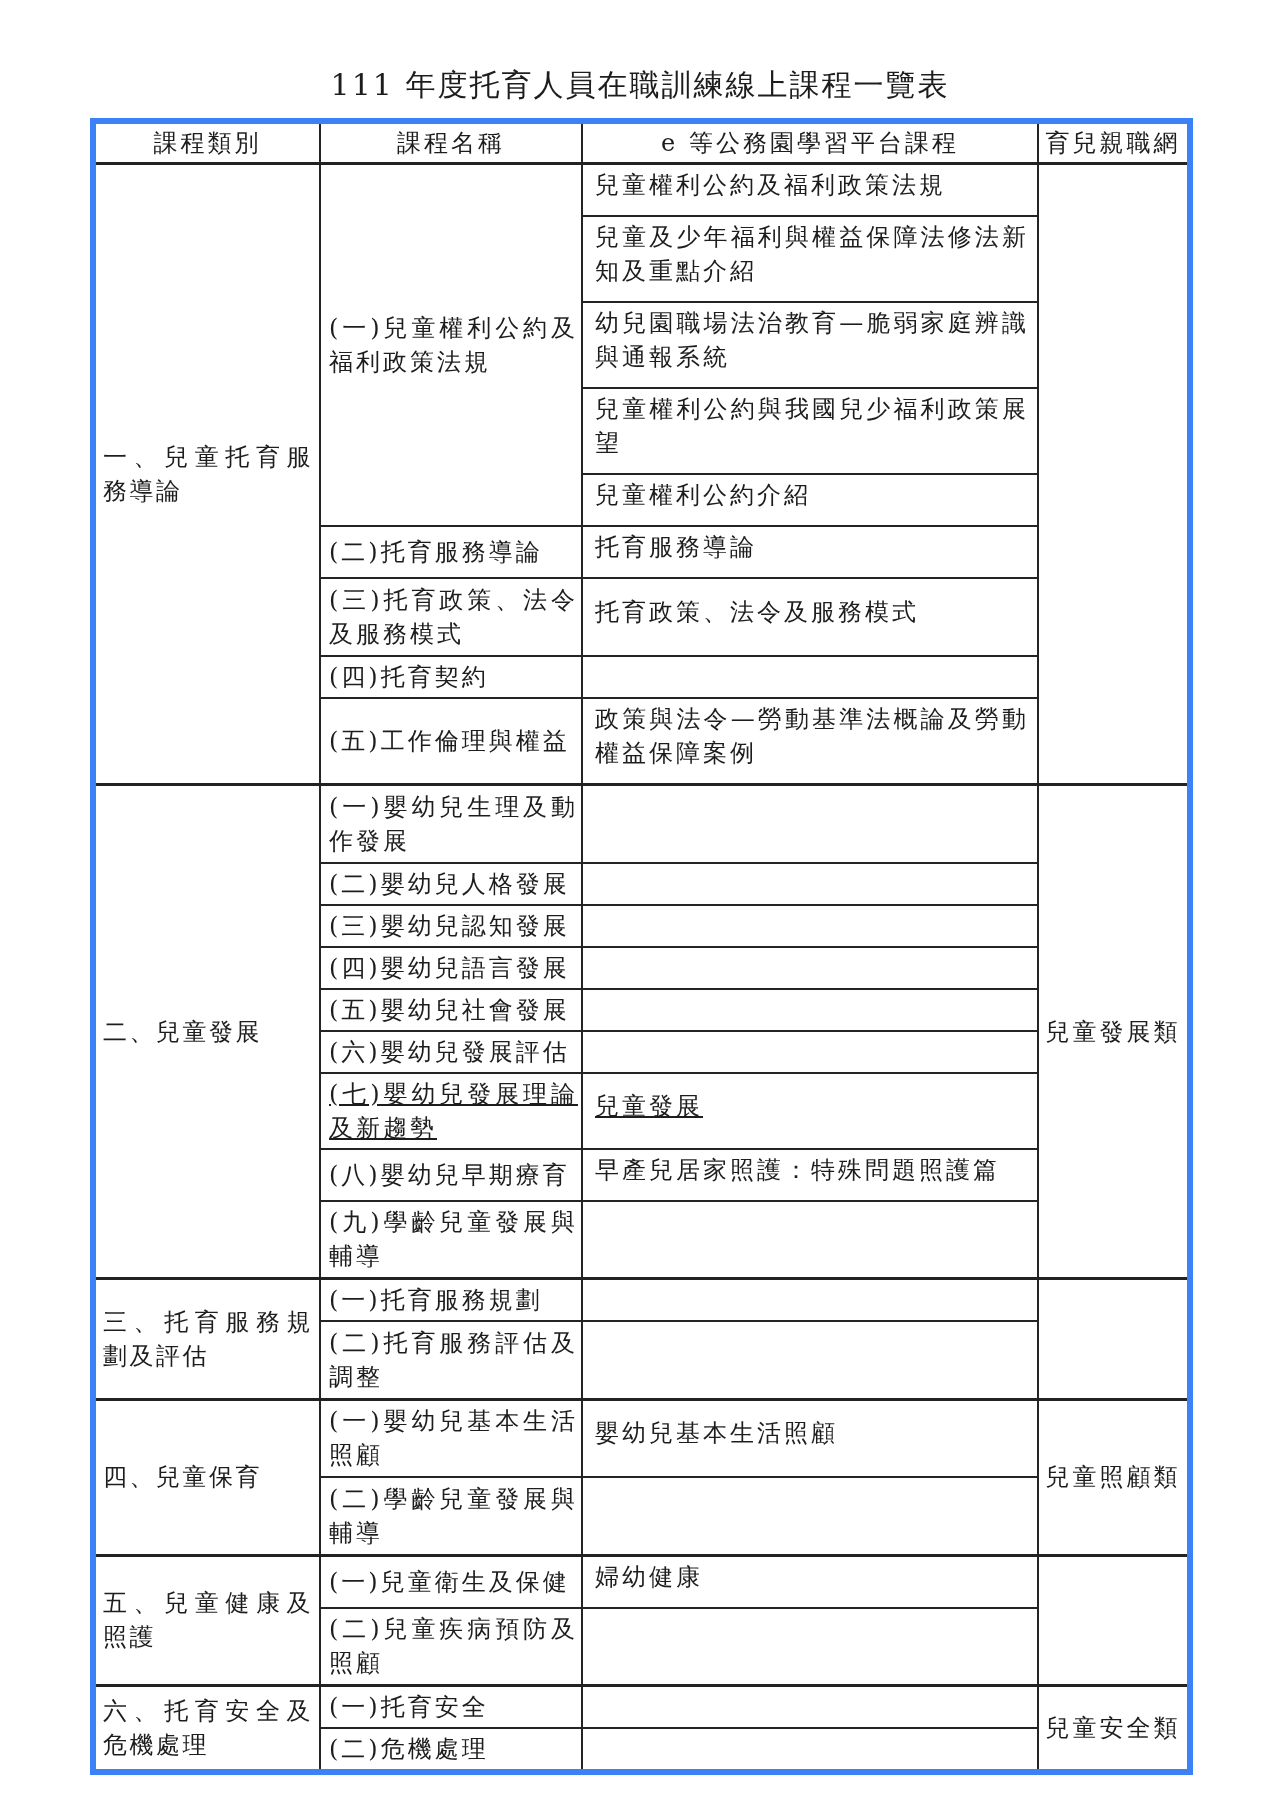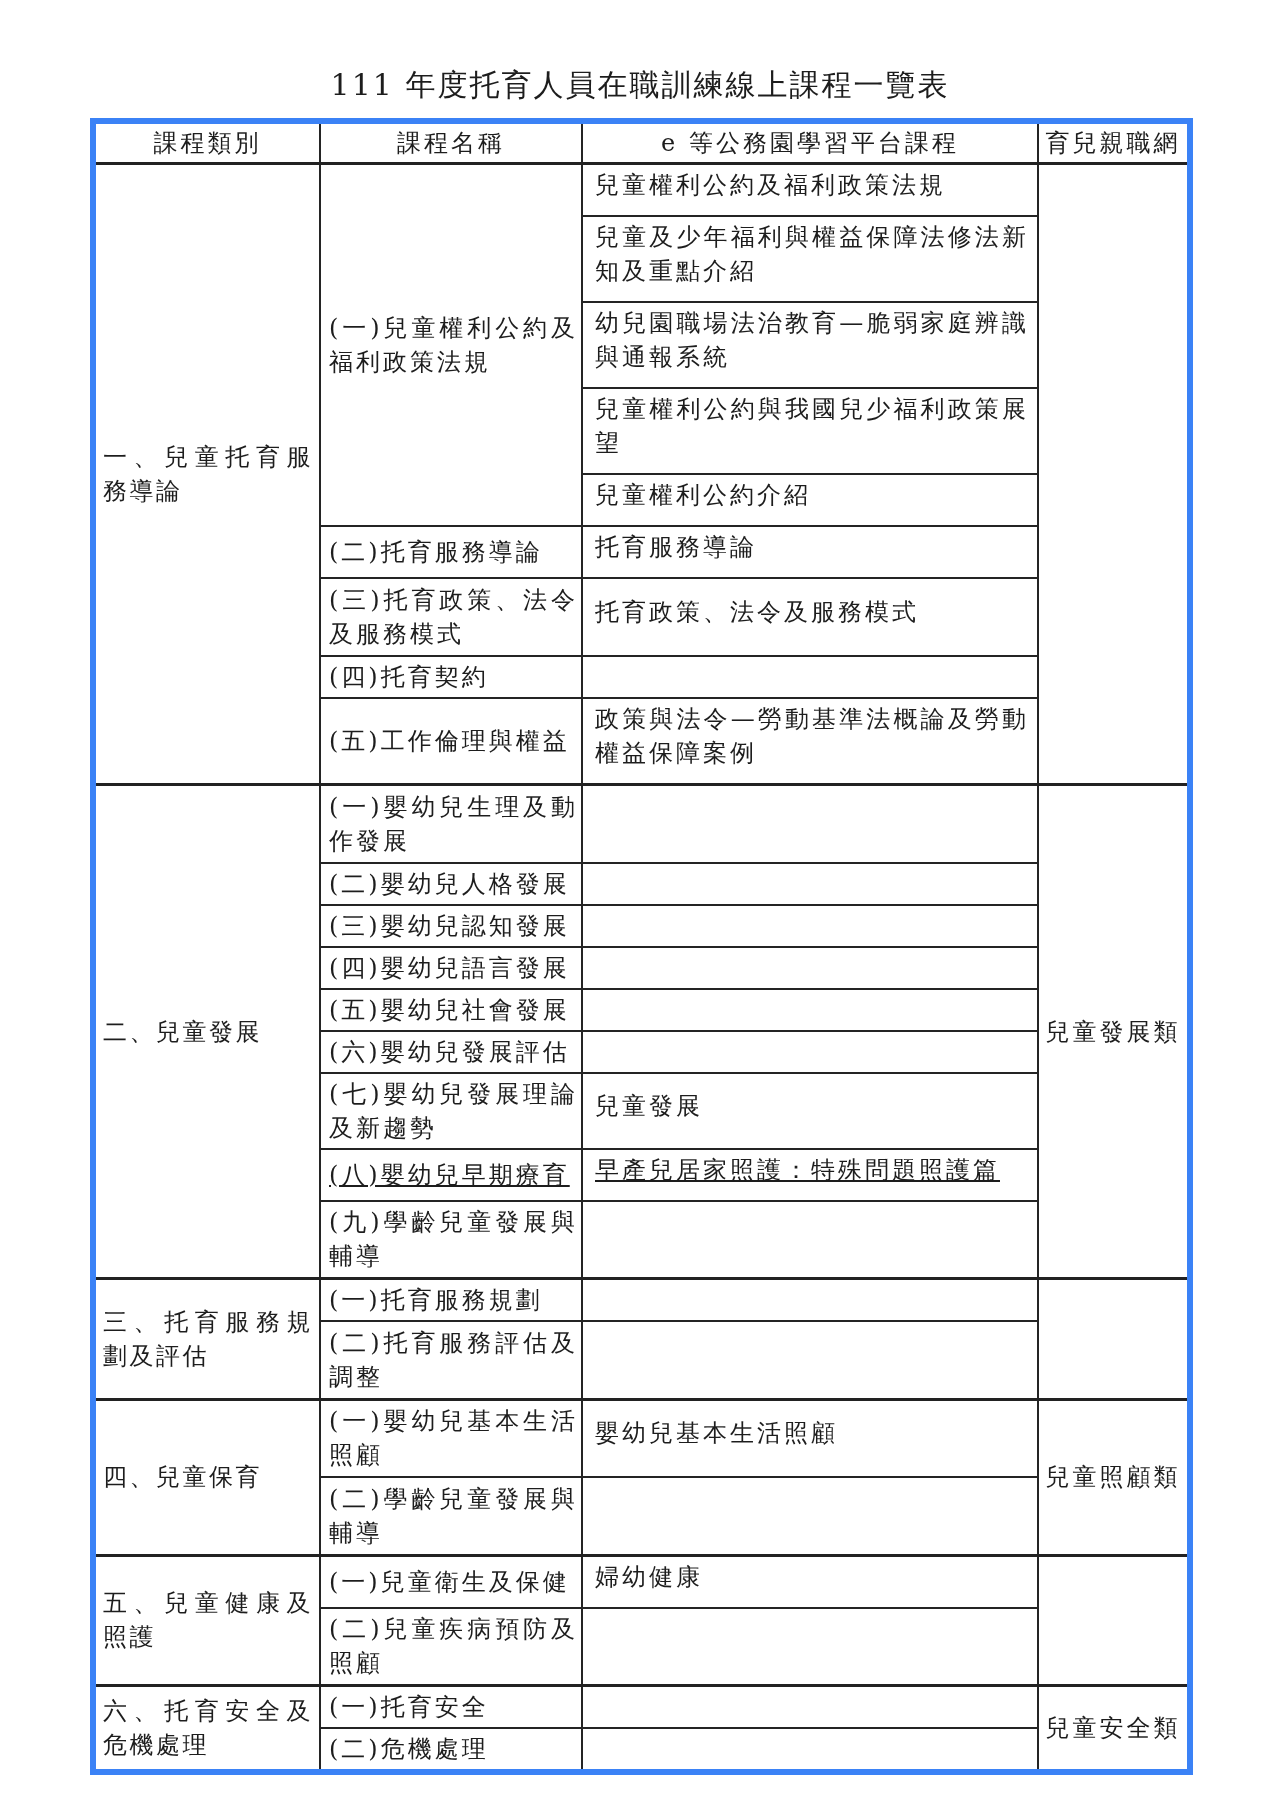--- a/index.html
+++ b/index.html
@@ -109,25 +109,25 @@
           <td class="col-plat"></td>
         </tr>
         <tr style="height: 42px;">
           <td class="col-name" rowspan="1">(五)嬰幼兒社會發展</td>
           <td class="col-plat"></td>
         </tr>
         <tr style="height: 42px;">
           <td class="col-name" rowspan="1">(六)嬰幼兒發展評估</td>
           <td class="col-plat"></td>
         </tr>
-        <tr style="height: 72px;">
+        <tr style="height: 72px; text-decoration: underline;">
           <td class="col-name" rowspan="1">(七)嬰幼兒發展理論及新趨勢</td>
           <td class="col-plat">兒童發展</td>
         </tr>
-        <tr style="height: 42px; text-decoration: underline;">
+        <tr style="height: 42px;">
           <td class="col-name" rowspan="1">(八)嬰幼兒早期療育</td>
           <td class="col-plat">早產兒居家照護：特殊問題照護篇</td>
         </tr>
         <tr style="height: 78px;">
           <td class="col-name" rowspan="1">(九)學齡兒童發展與輔導</td>
           <td class="col-plat"></td>
         </tr>
         <tr class="sec-start" style="height: 42px;">
           <td class="col-cat" rowspan="2">三、托育服務規劃及評估</td>
           <td class="col-name" rowspan="1">(一)托育服務規劃</td>

